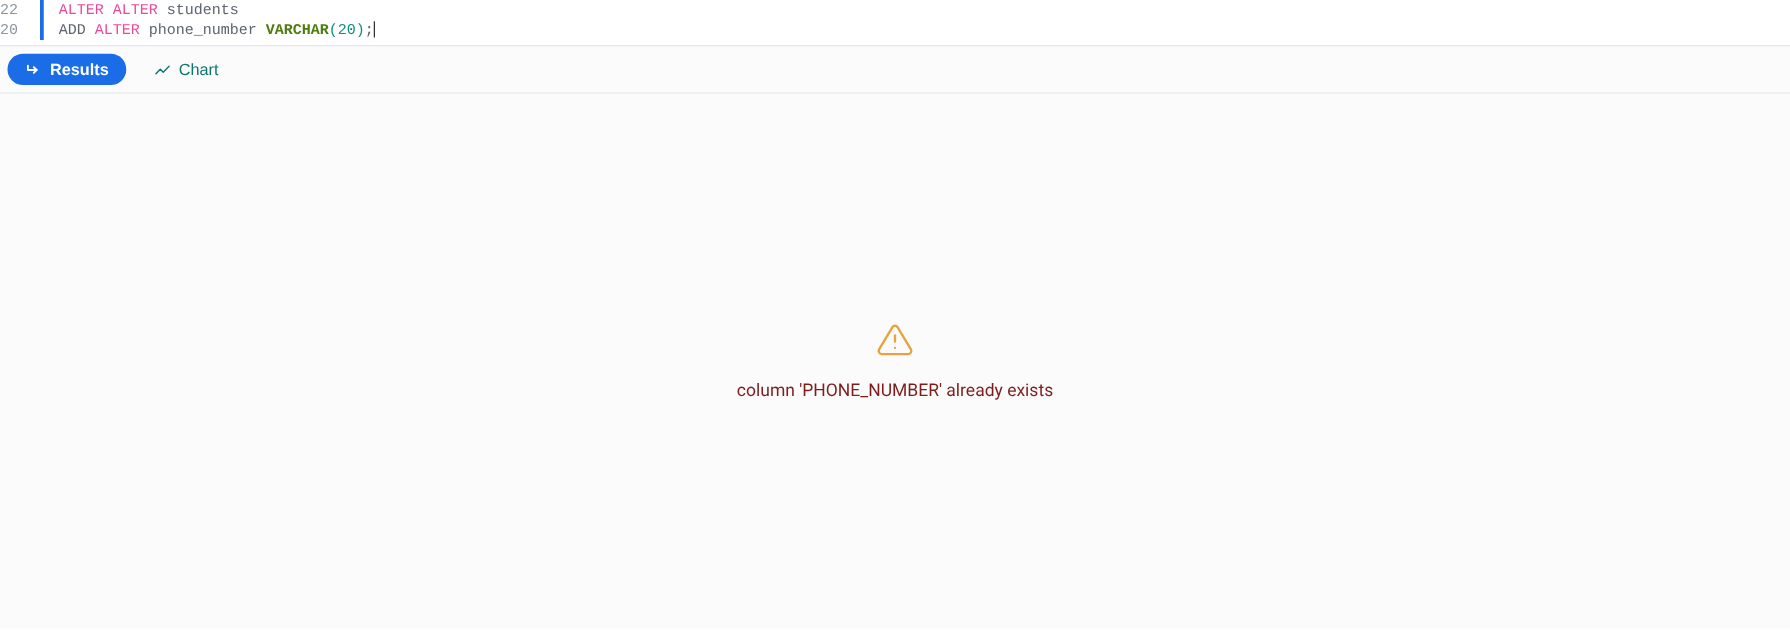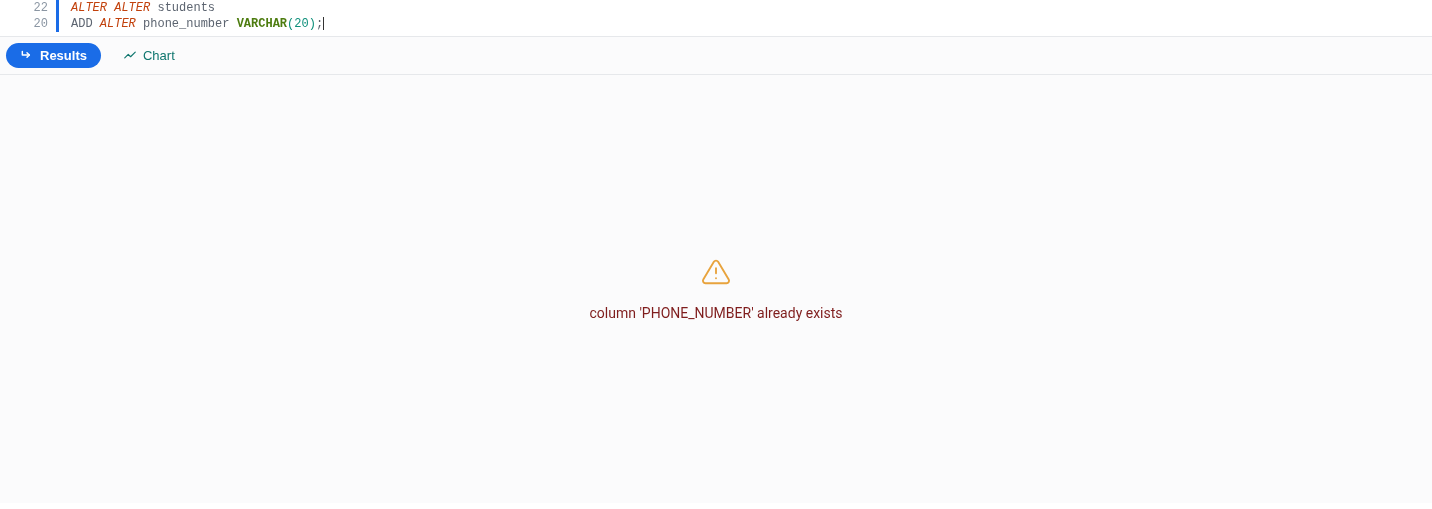--- a/index.html
+++ b/index.html
@@ -23,22 +23,22 @@
       line-height: 16px;
       padding-top: 0;
     }
     
     .code-line {
       display: flex;
       align-items: center;
     }
     
     .line-number {
-      width: 56px;
-      text-align: right;
+      width: 32px;
+      text-align: left;
       padding-right: 8px;
       color: #8b96a3;
       user-select: none;
       flex-shrink: 0;
     }
     
     .indicator-bar {
       width: 3px;
       background: #1a6ce7;
       margin-right: 12px;
@@ -49,22 +49,21 @@
     .indicator-bar.empty {
       background: transparent;
     }
     
     .code-content {
       white-space: pre;
       color: #5c6470;
     }
     
     .kw-blue {
-      color: #c2410c;
-      font-style: italic;
+      color: #ec4899;
     }
     
     .kw-teal {
       color: #4d7c0f;
       font-weight: bold;
     }
     
     .paren {
       color: #0d8f7a;
     }
@@ -89,21 +88,21 @@
       padding: 6px 6px;
       gap: 8px;
       background: #fbfbfc;
       border-top: 1px solid #e6e8eb;
       border-bottom: 1px solid #e6e8eb;
       margin-top: 4px;
     }
     
     .tab-button {
       display: inline-flex;
-      align-items: flex-start;
+      align-items: flex-end;
       gap: 6px;
       padding: 5px 14px;
       border-radius: 20px;
       font-size: 13px;
       font-weight: 600;
       cursor: pointer;
       border: none;
       background: transparent;
     }
     

